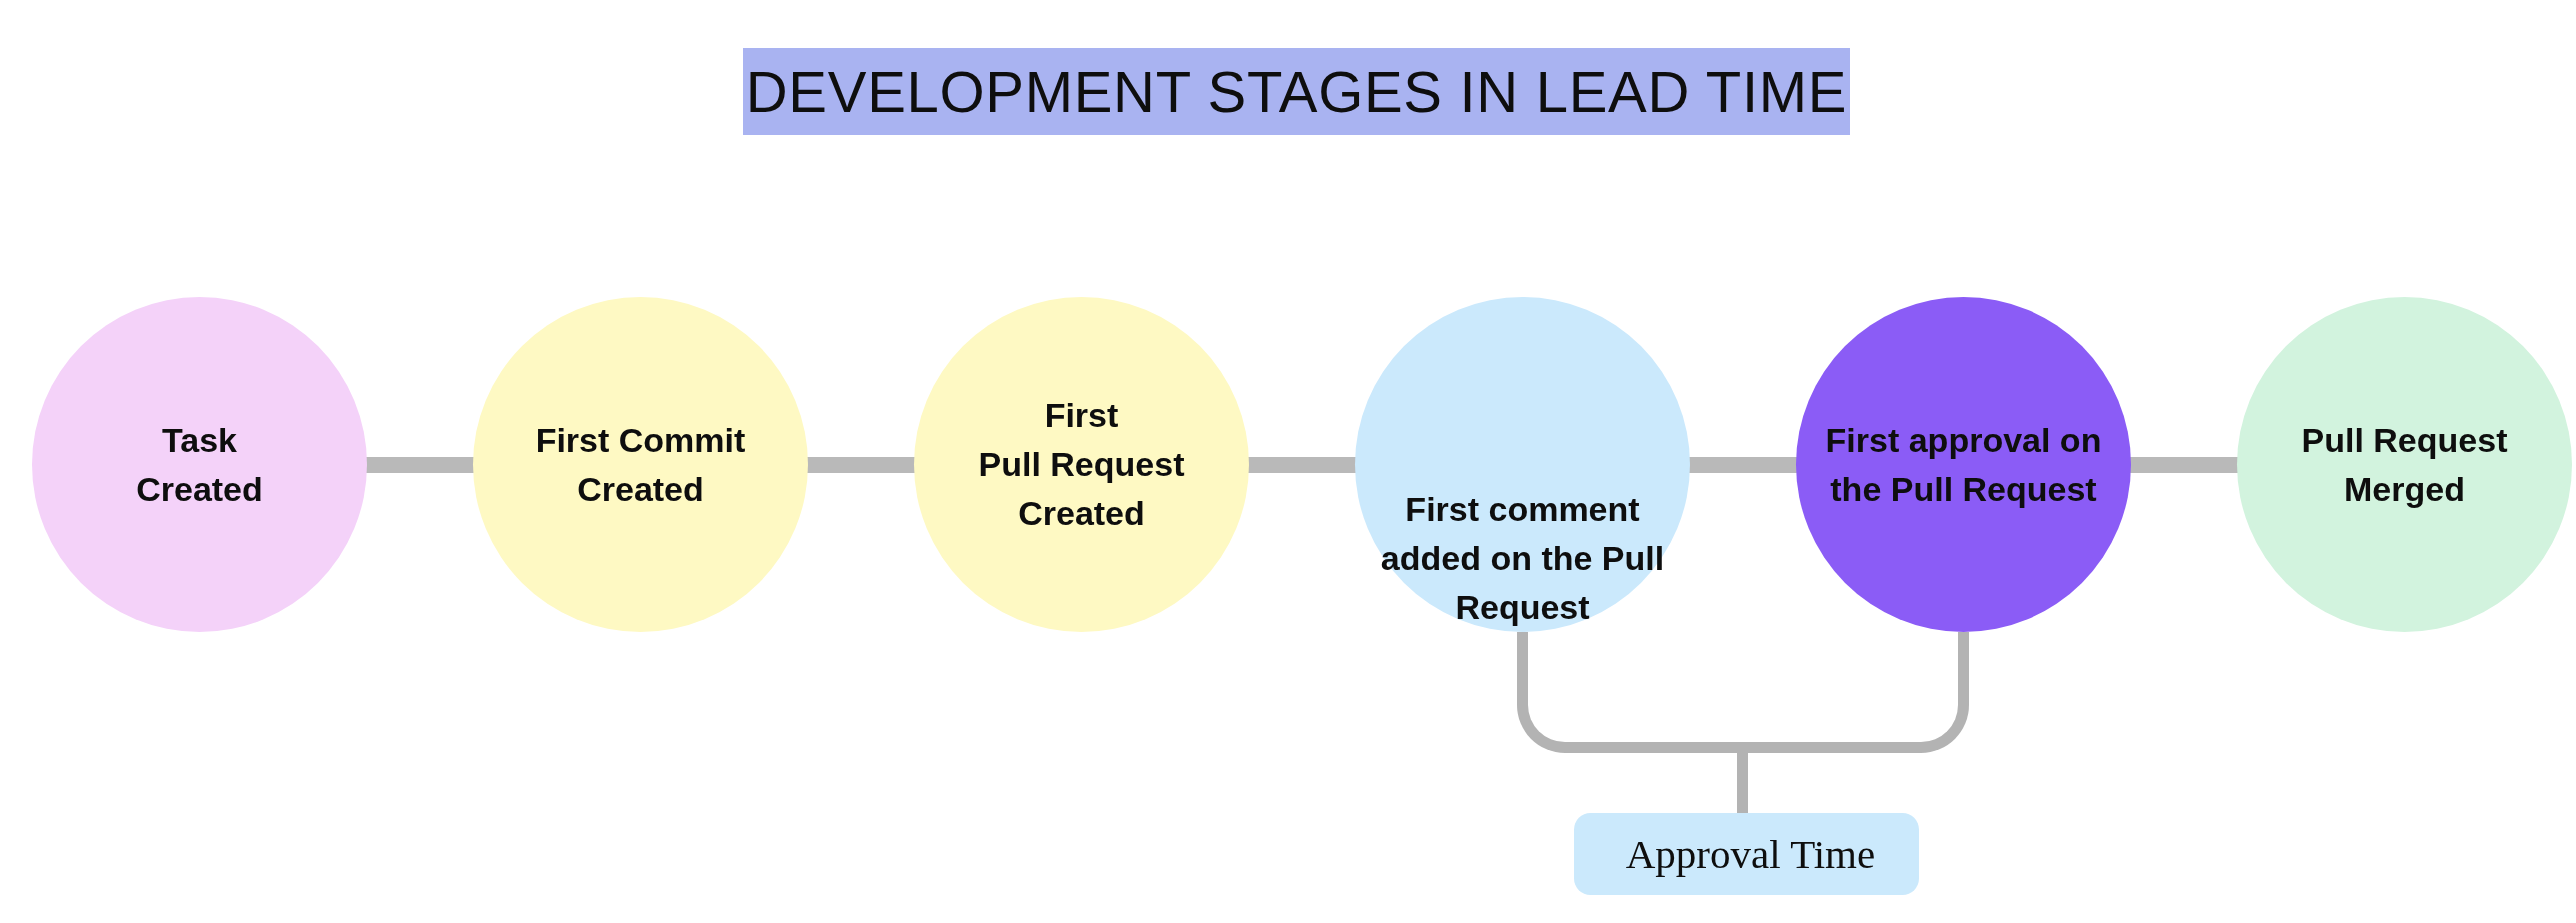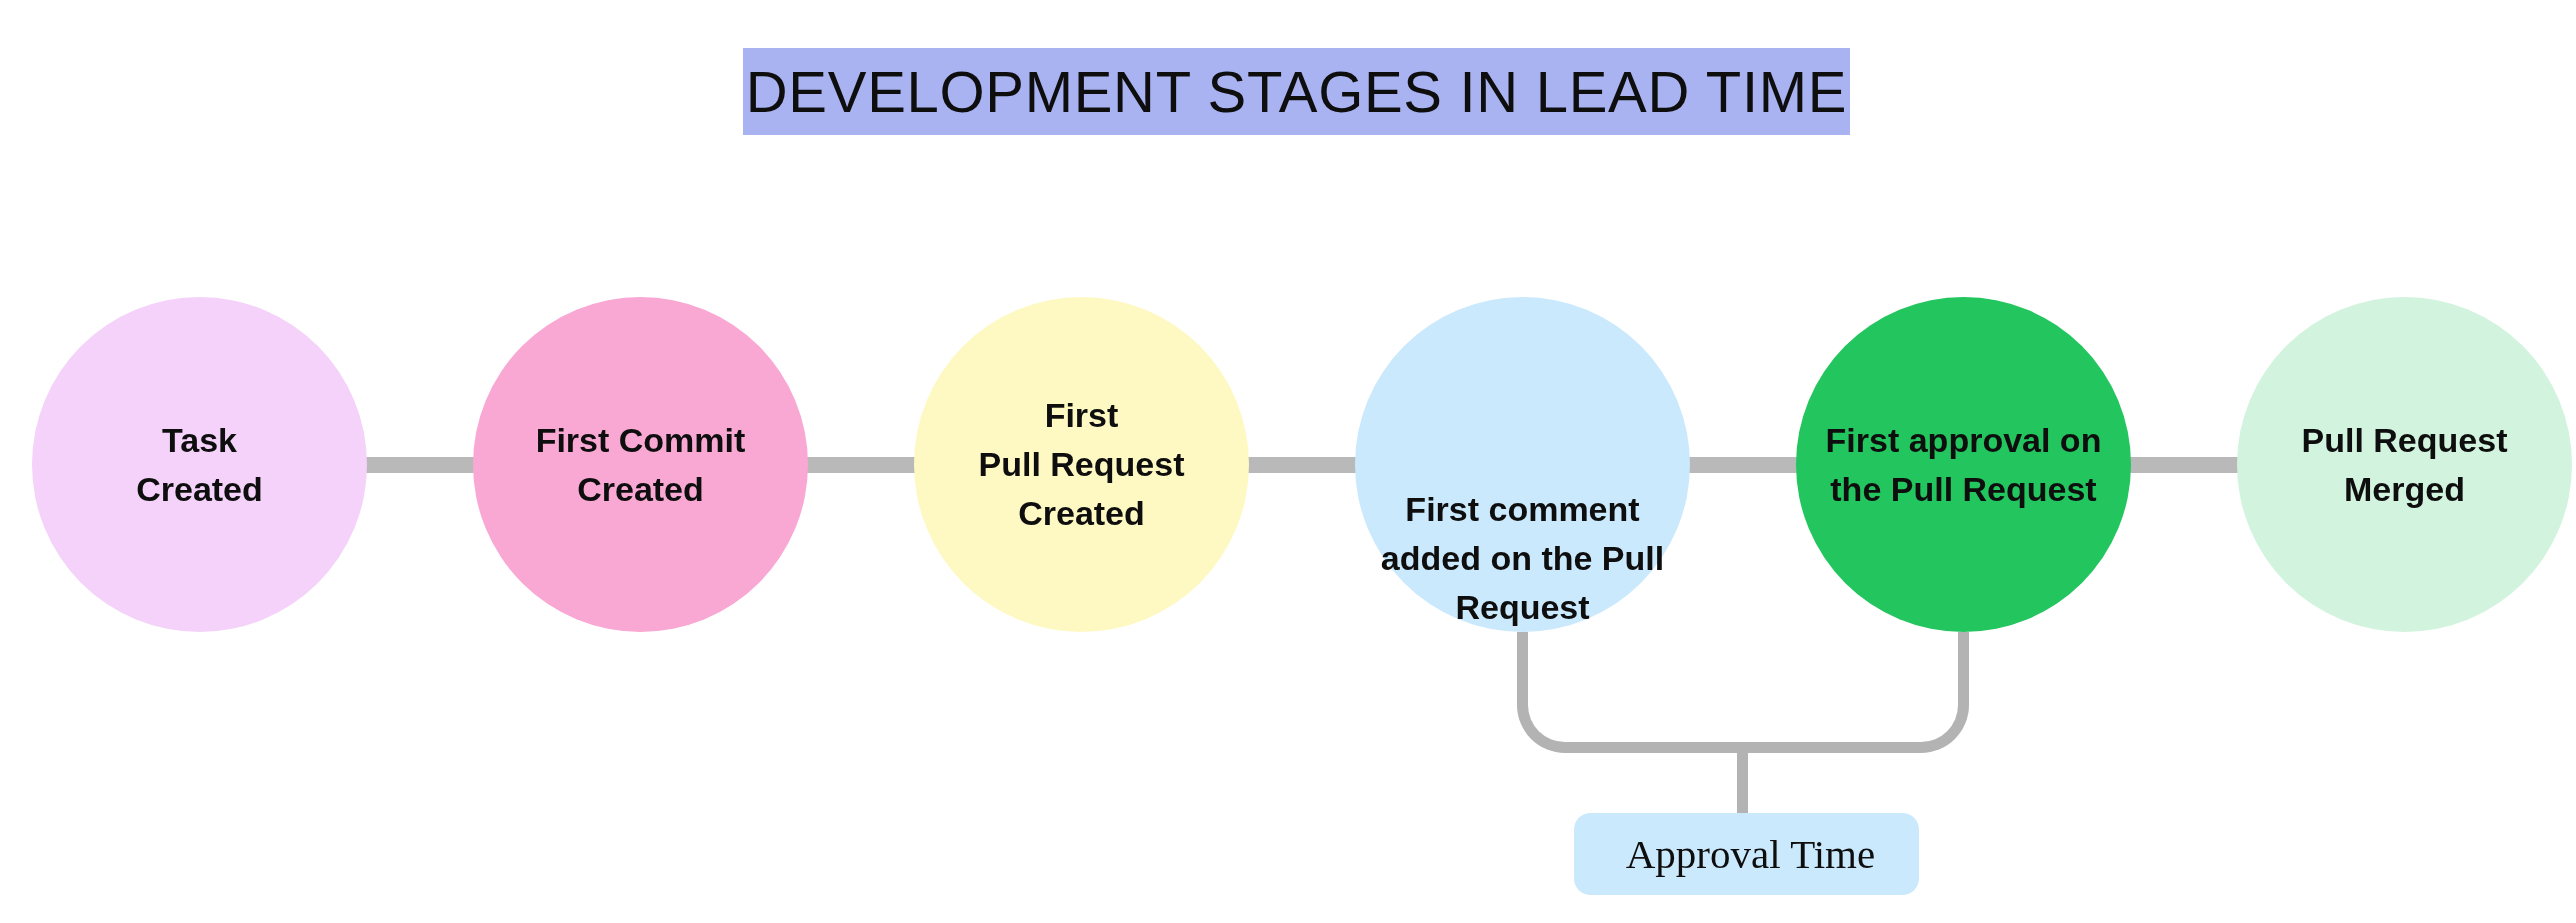--- a/index.html
+++ b/index.html
@@ -99,35 +99,35 @@
   <div class="connector conn-0" style="background-color: rgb(185, 185, 185);"></div>
   <div class="connector conn-1" style="background-color: rgb(185, 185, 185);"></div>
   <div class="connector conn-2" style="background-color: rgb(185, 185, 185);"></div>
   <div class="connector conn-3" style="background-color: rgb(185, 185, 185);"></div>
   <div class="connector conn-4" style="background-color: rgb(185, 185, 185);"></div>
 
   <div class="stage st-0" style="background-color: rgb(244, 210, 249);">
     <span class="label">Task
 Created</span>
   </div>
-  <div class="stage st-1" style="background-color: #f9a8d4;">
+  <div class="stage st-1" style="background-color: #fef9c3;">
     <span class="label">First Commit
 Created</span>
   </div>
   <div class="stage st-2" style="background-color: #fef9c3;">
     <span class="label">First
 Pull Request
 Created</span>
   </div>
   <div class="stage st-3" style="background-color: rgb(203, 233, 252);">
     <span class="label">First comment
 added on the Pull
 Request</span>
   </div>
-  <div class="stage st-4" style="background-color: #22c55e;">
+  <div class="stage st-4" style="background-color: #8b5cf6;">
     <span class="label">First approval on
 the Pull Request</span>
   </div>
   <div class="stage st-5" style="background-color: rgb(210, 243, 222);">
     <span class="label">Pull Request
 Merged</span>
   </div>
 
   <div class="bracket" style="border-color: rgb(179, 179, 179);"></div>
   <div class="bracket-stem" style="background-color: rgb(179, 179, 179);"></div>

